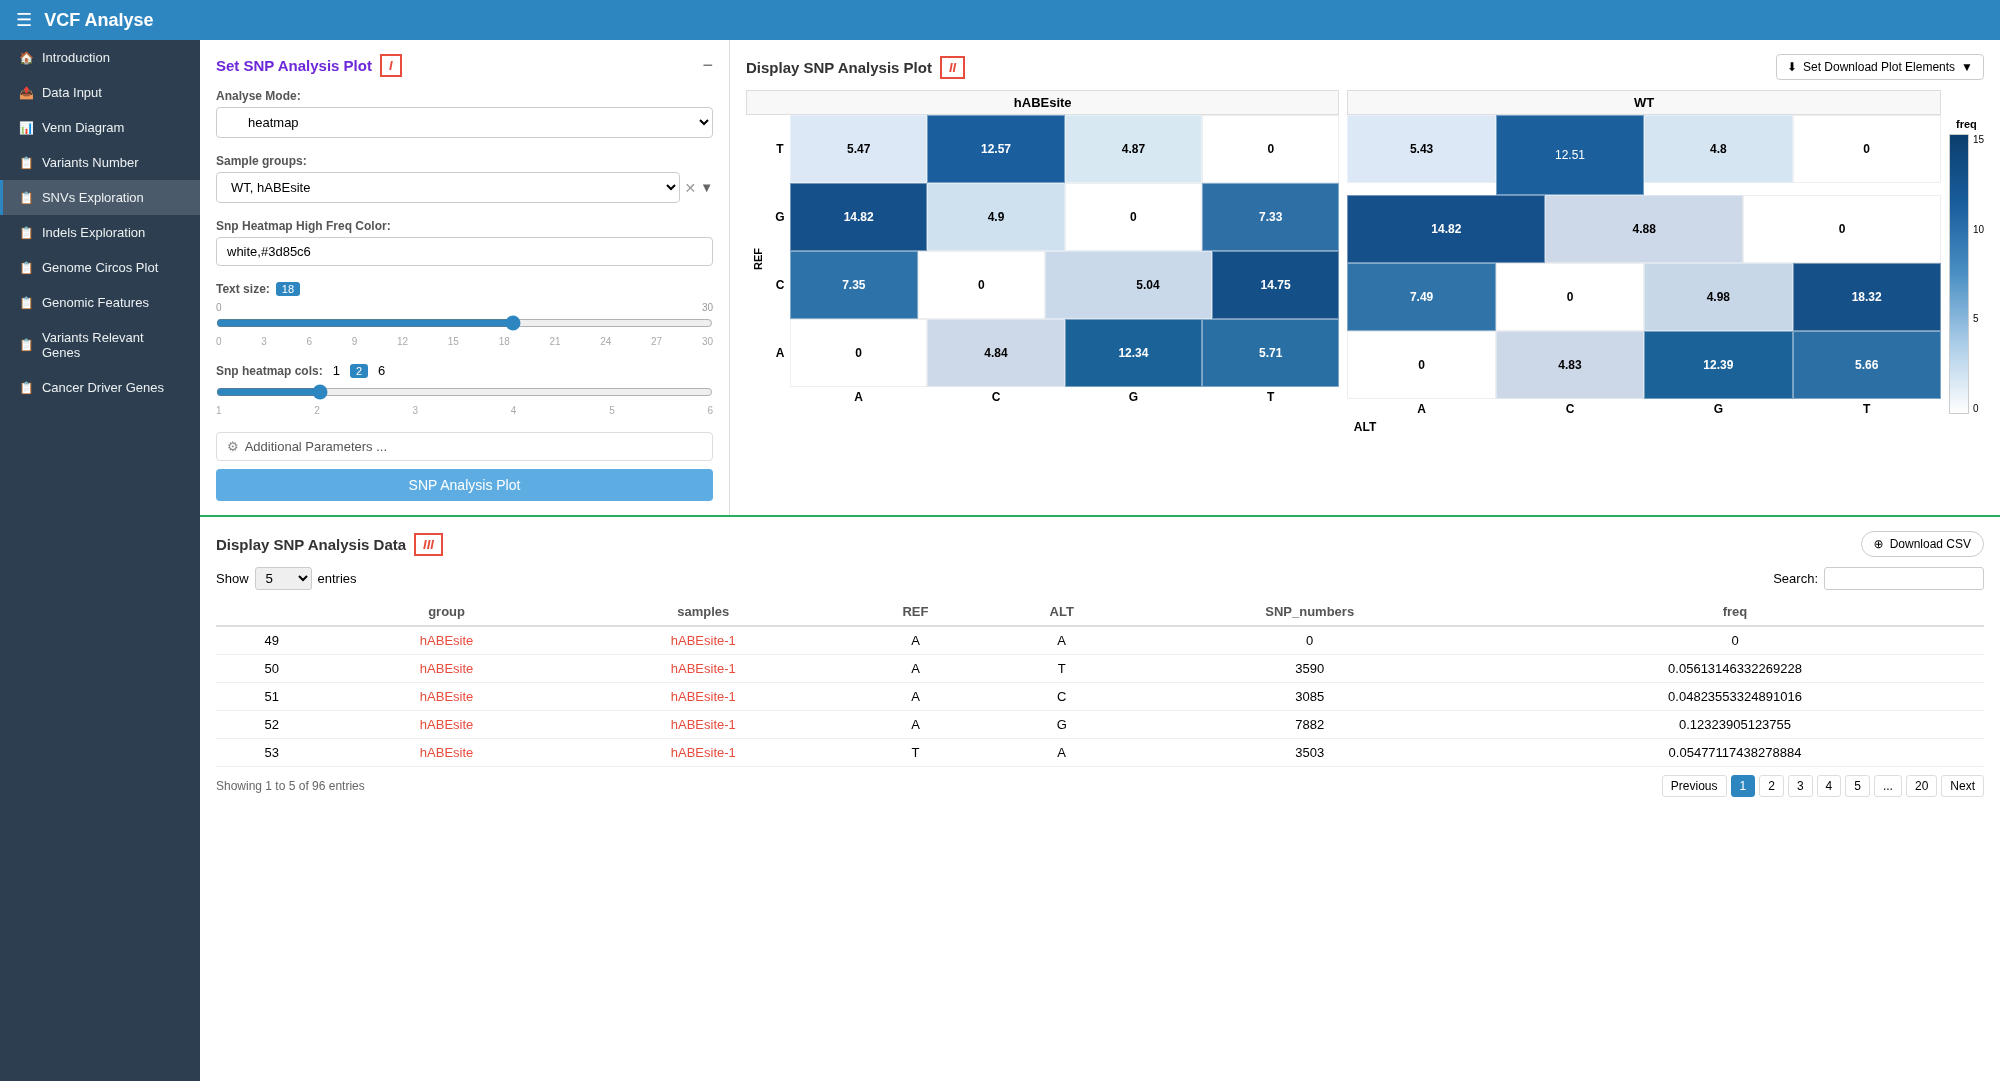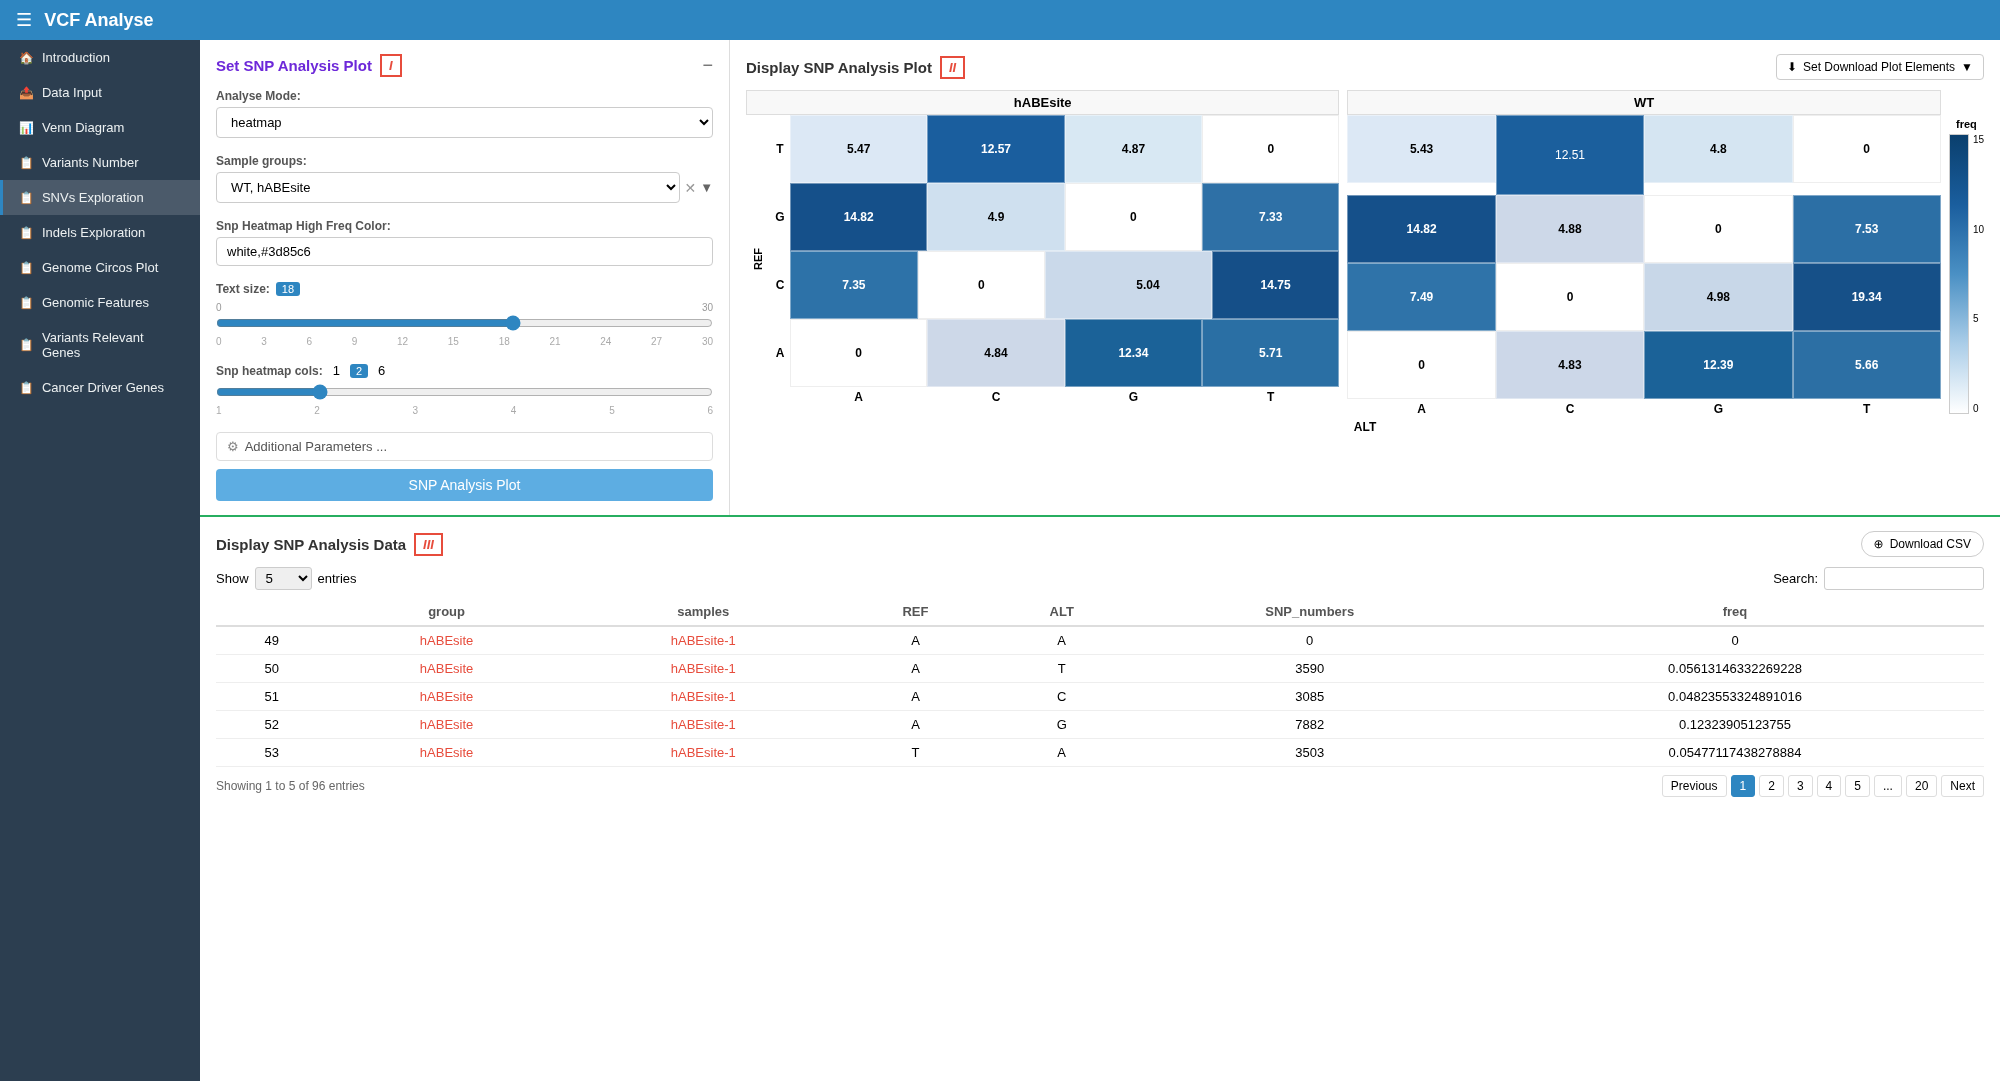--- a/index.html
+++ b/index.html
@@ -26,21 +26,21 @@
     .top-panel { display: flex; gap: 0; border-bottom: 2px solid #27ae60; }
 
     
     .left-panel { background: white; width: 530px; flex-shrink: 0; padding: 14px 16px; border-right: 1px solid #ddd; }
     .panel-header { display: flex; align-items: center; justify-content: space-between; margin-bottom: 12px; }
     .panel-title { font-size: 15px; font-weight: bold; color: #6d28d9; }
     .panel-minimize { cursor: pointer; font-size: 18px; color: #666; }
 
     .form-group { margin-bottom: 16px; }
     .form-label { font-size: 12px; font-weight: bold; color: #555; margin-bottom: 4px; display: block; }
-    .form-select { width: 100%; padding: 6px 10px; border: 1px solid #ccc; border-radius: 4px; font-size: 13px; background: white; }
+    .form-select { width: 100%; padding: 6px 27px; border: 1px solid #ccc; border-radius: 4px; font-size: 13px; background: white; }
     .form-select-multi { display: flex; align-items: center; gap: 4px; }
     .form-select-multi select { flex: 1; padding: 6px 10px; border: 1px solid #ccc; border-radius: 4px; font-size: 13px; }
     .multi-clear { cursor: pointer; color: #999; font-size: 14px; }
     .form-input { width: 100%; padding: 6px 10px; border: 1px solid #ccc; border-radius: 4px; font-size: 13px; }
     .slider-value-badge { display: inline-block; background: #2e86c1; color: white; font-size: 11px; padding: 1px 6px; border-radius: 3px; }
     .slider-header { display: flex; align-items: baseline; gap: 6px; margin-bottom: 2px; }
 
     
     .additional-params { display: flex; align-items: center; gap: 6px; padding: 6px 10px; border: 1px solid #ddd; border-radius: 4px; cursor: pointer; color: #555; font-size: 13px; margin: 8px 0; }
     .gear-icon { color: #888; }
@@ -297,28 +297,27 @@
                   <div style="flex:1;height:68px;background:#dce8f5;display:flex;align-items:center;justify-content:center;font-size:12px;font-weight:bold;border:1px solid rgba(255,255,255,0.4);">5.43</div>
                   <div style="flex:1;height:80px;background:#1b5f9d;color:white;display:flex;align-items:center;justify-content:center;font-size:12px;font-weight:normal;border:1px solid rgba(255,255,255,0.4);">12.51</div>
                   <div style="flex:1;height:68px;background:#d5e5f2;display:flex;align-items:center;justify-content:center;font-size:12px;font-weight:bold;border:1px solid rgba(255,255,255,0.4);">4.8</div>
                   <div style="flex:1;height:68px;background:#ffffff;display:flex;align-items:center;justify-content:center;font-size:12px;font-weight:bold;border:1px solid #eee;">0</div>
                 </div>
 
                 <div style="display:flex;align-items:stretch;">
                   <div style="flex:1;height:68px;background:#15508a;color:white;display:flex;align-items:center;justify-content:center;font-size:12px;font-weight:bold;border:1px solid rgba(255,255,255,0.4);">14.82</div>
                   <div style="flex:1;height:68px;background:#cdd8e8;display:flex;align-items:center;justify-content:center;font-size:12px;font-weight:bold;border:1px solid rgba(255,255,255,0.4);">4.88</div>
                   <div style="flex:1;height:68px;background:#ffffff;display:flex;align-items:center;justify-content:center;font-size:12px;font-weight:bold;border:1px solid #eee;">0</div>
-                  <div style="flex:1;height:68px;background:#2c6fa5;color:white;display:flex;align-items:center;justify-content:center;font-size:12px;font-weight:bold;border:1px solid rgba(255,255,255,0.4);">7.53</div>
                 </div>
 
                 <div style="display:flex;align-items:stretch;">
                   <div style="flex:1;height:68px;background:#2f73a9;color:white;display:flex;align-items:center;justify-content:center;font-size:12px;font-weight:bold;border:1px solid rgba(255,255,255,0.4);">7.49</div>
                   <div style="flex:1;height:68px;background:#ffffff;display:flex;align-items:center;justify-content:center;font-size:12px;font-weight:bold;border:1px solid #eee;">0</div>
                   <div style="flex:1;height:68px;background:#c8d7e8;display:flex;align-items:center;justify-content:center;font-size:12px;font-weight:bold;border:1px solid rgba(255,255,255,0.4);">4.98</div>
-                  <div style="flex:1;height:68px;background:#165088;color:white;display:flex;align-items:center;justify-content:center;font-size:12px;font-weight:bold;border:1px solid rgba(255,255,255,0.4);">19.34</div>
+                  <div style="flex:1;height:68px;background:#165088;color:white;display:flex;align-items:center;justify-content:center;font-size:12px;font-weight:bold;border:1px solid rgba(255,255,255,0.4);">18.32</div>
                 </div>
 
                 <div style="display:flex;align-items:stretch;">
                   <div style="flex:1;height:68px;background:#ffffff;display:flex;align-items:center;justify-content:center;font-size:12px;font-weight:bold;border:1px solid #eee;">0</div>
                   <div style="flex:1;height:68px;background:#ccd7e8;display:flex;align-items:center;justify-content:center;font-size:12px;font-weight:bold;border:1px solid rgba(255,255,255,0.4);">4.83</div>
                   <div style="flex:1;height:68px;background:#1b6298;color:white;display:flex;align-items:center;justify-content:center;font-size:12px;font-weight:bold;border:1px solid rgba(255,255,255,0.4);">12.39</div>
                   <div style="flex:1;height:68px;background:#2c6fa4;color:white;display:flex;align-items:center;justify-content:center;font-size:12px;font-weight:bold;border:1px solid rgba(255,255,255,0.4);">5.66</div>
                 </div>
 
                 <div style="display:flex;">

